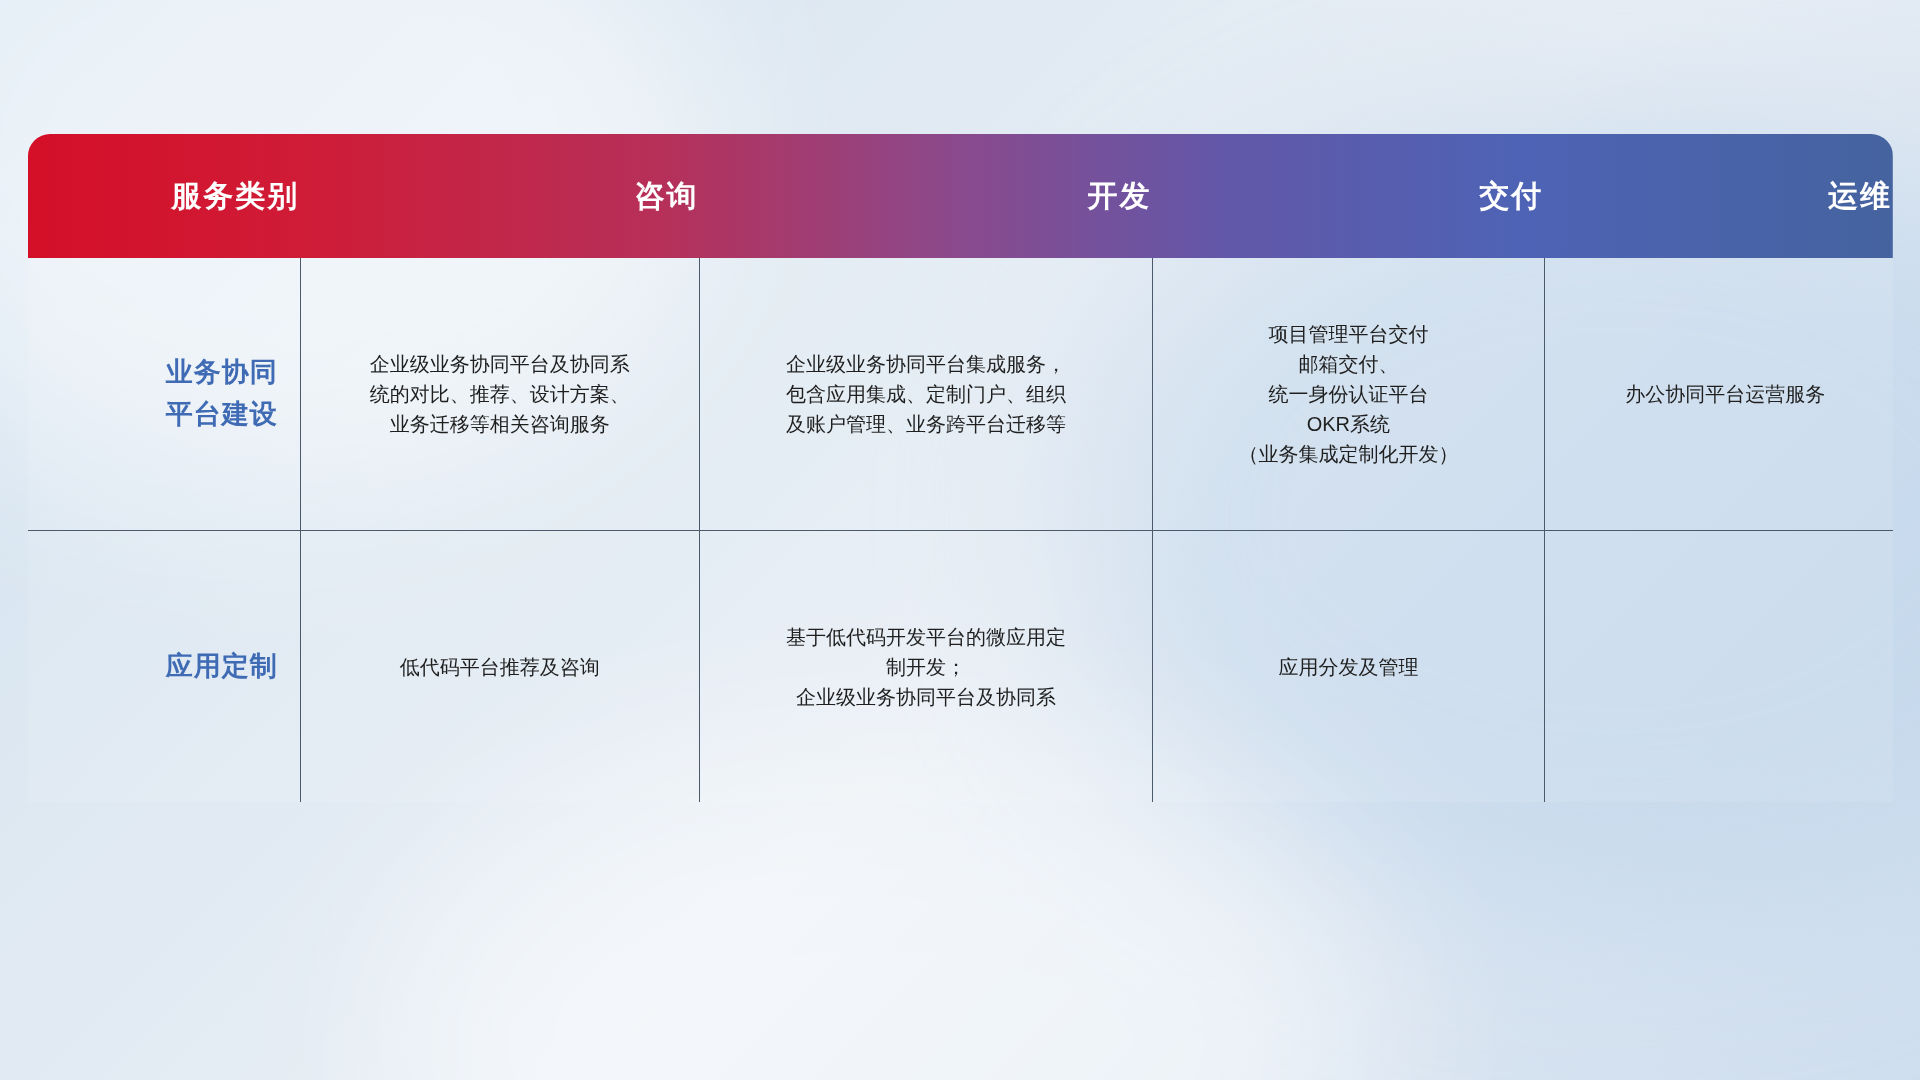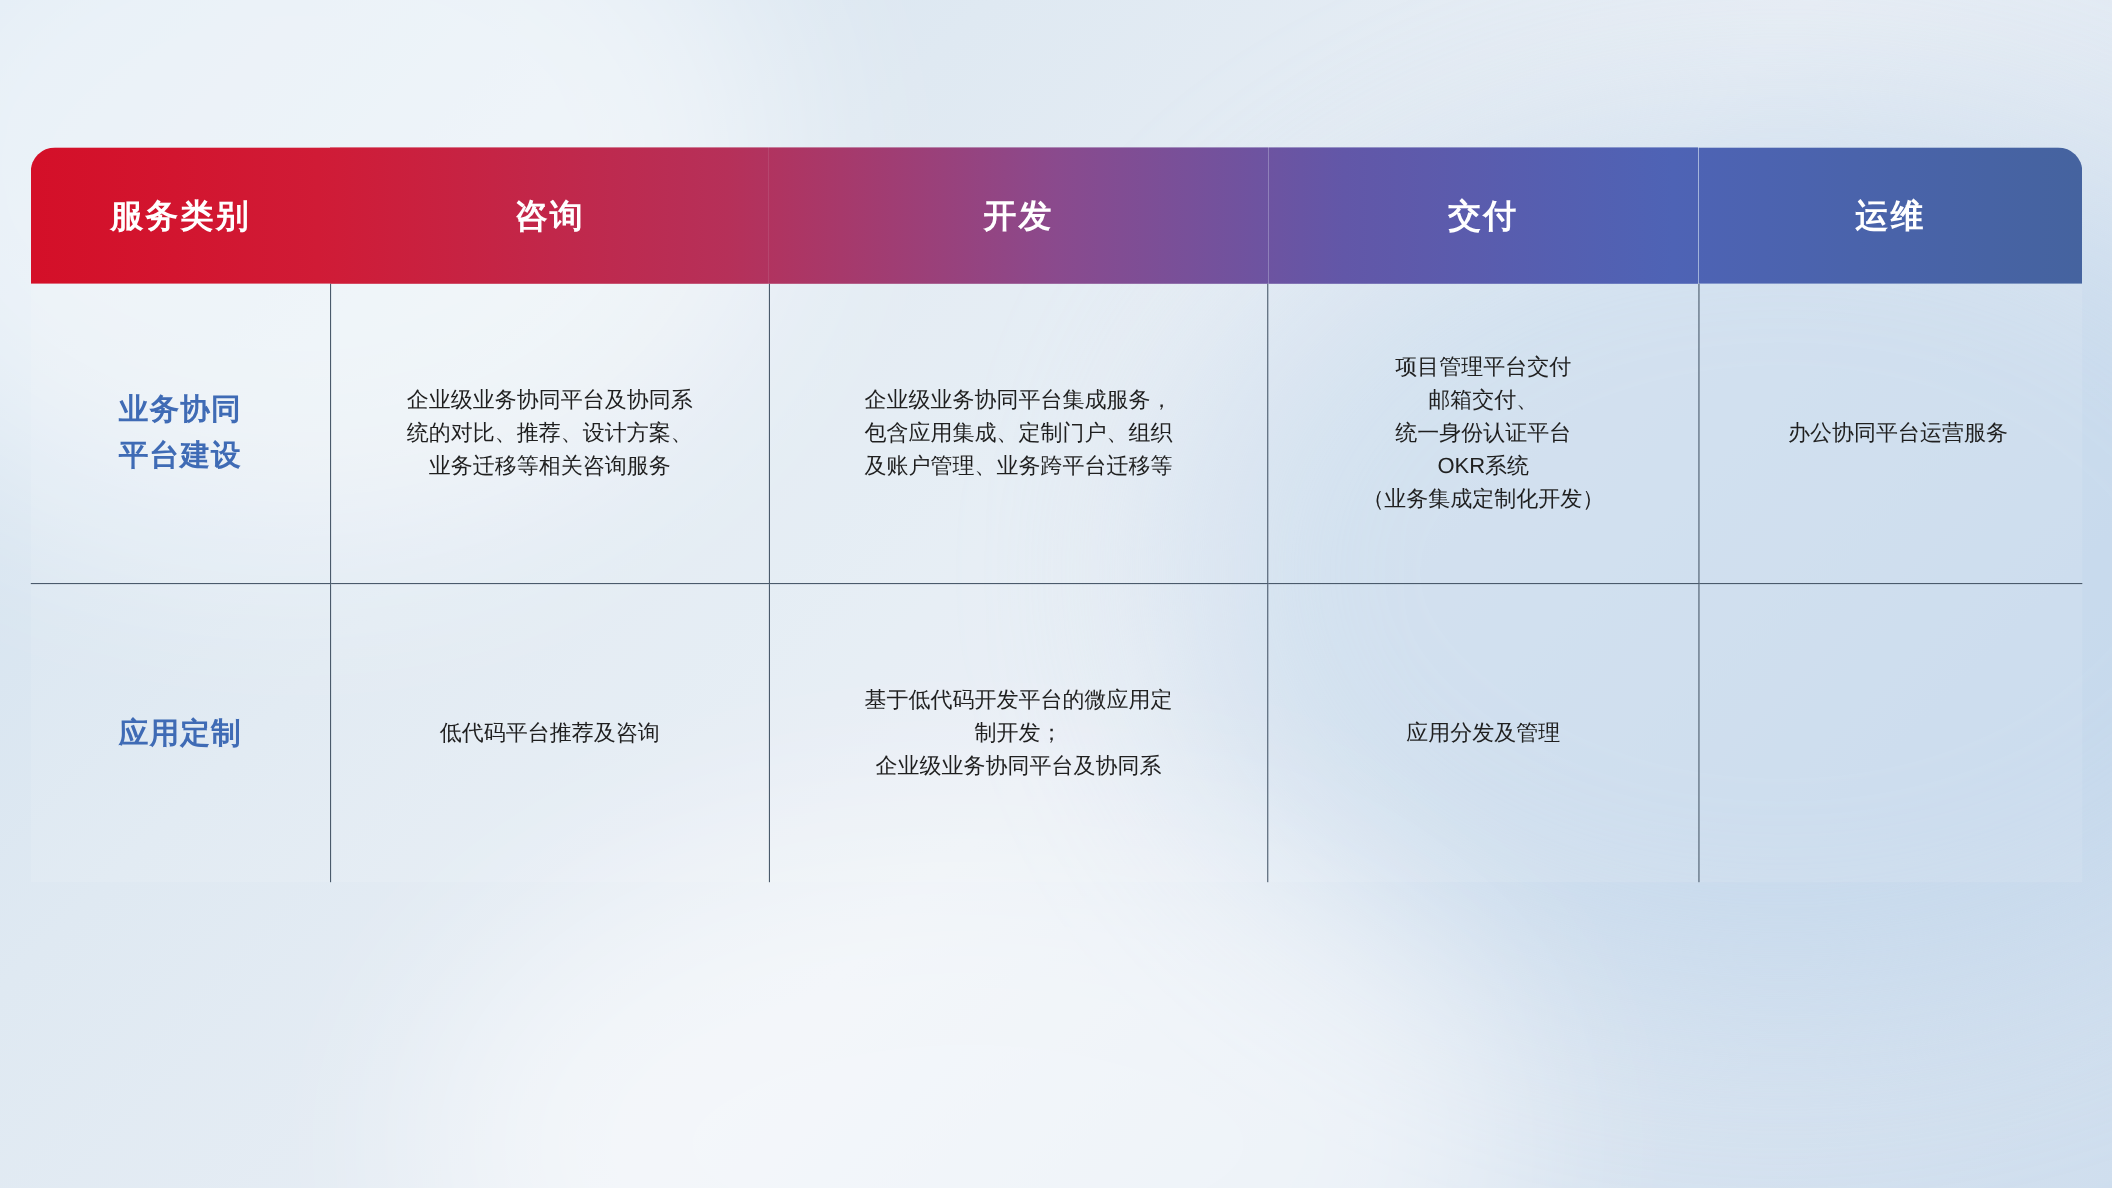--- a/index.html
+++ b/index.html
@@ -52,21 +52,21 @@
   }
 
   
   thead th.hdr-cell {
     color: #ffffff;
     font-size: 30px;
     font-weight: bold;
     letter-spacing: 2px;
     height: 122px;
     vertical-align: middle;
-    text-align: center;
+    text-align: right;
     position: relative;
     background: transparent;
   }
   thead tr.hdr-row {
     background: linear-gradient(90deg,
         #d40f28 0%,
         #d01b36 14%,
         #b63059 34%,
         #8a4a8d 50%,
         #6257a8 64%,
@@ -88,20 +88,21 @@
     vertical-align: middle;
     text-align: center;
     padding: 18px 22px;
     font-size: 20px;
     line-height: 1.5;
     color: #1f1f1f;
     background: rgba(255,255,255,0.10);
   }
   tbody tr td:first-child {
     border-left: none;
+    text-align: right;
   }
   tbody tr td:last-child {
     border-right: none;
     padding-left: 35px;
   }
   tbody tr:last-child td {
     border-bottom: none;
   }
   td.cat-cell {
     color: #3f6bb5;

